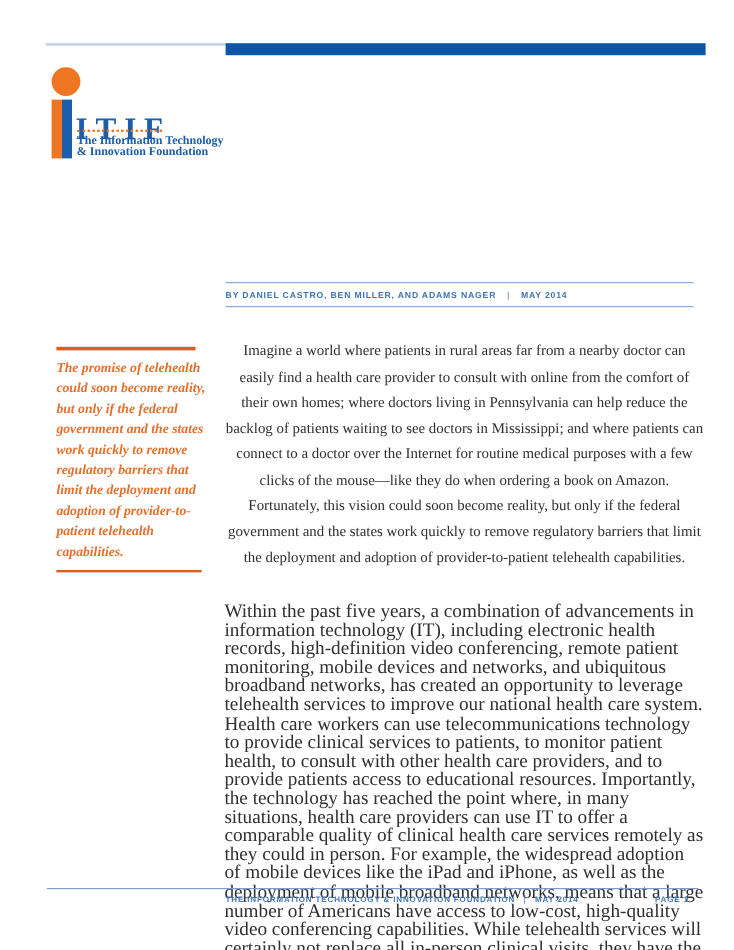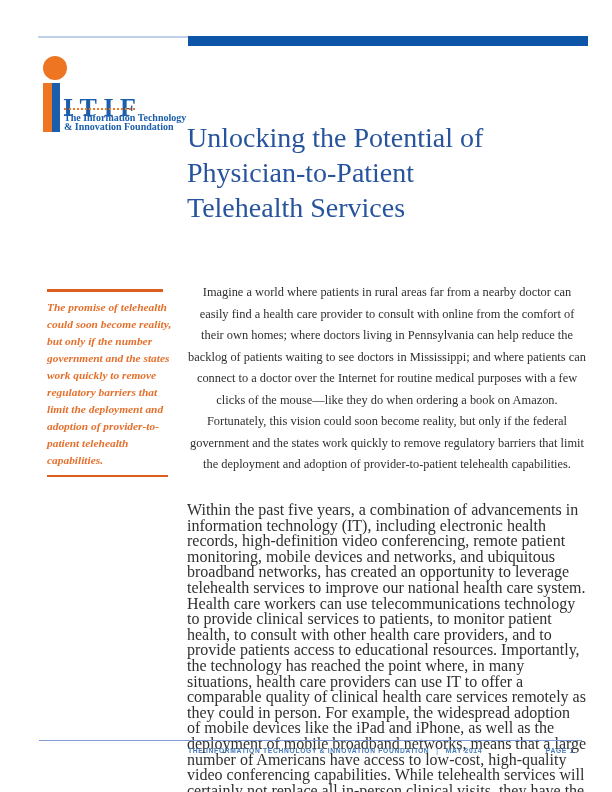--- a/index.html
+++ b/index.html
@@ -110,26 +110,30 @@
   <div class="top-dark-bar"></div>
 
   <div>
     <div class="logo-dot"></div>
     <div class="logo-stem"></div>
     <div class="logo-acronym">ITIF</div>
     <div class="logo-dotted"></div>
     <div class="logo-org">The Information Technology<br>&amp; Innovation Foundation</div>
   </div>
 
-  <h1 class="title">Unlocking the Potential of<br>Physician-to-Patient<br>Telehealth Services</h1>
 
+  <div class="byline">
+    <span>BY DANIEL CASTRO, BEN MILLER, AND ADAMS NAGER</span>
+    <span class="sep">|</span>
+    <span>MAY 2014</span>
+  </div>
 
   <aside class="pullquote">
     <div class="pq-rule-top"></div>
-    <p class="pq-text">The promise of telehealth could soon become reality, but only if the number government and the states work quickly to remove regulatory barriers that limit the deployment and adoption of provider-to-patient telehealth capabilities.</p>
+    <p class="pq-text">The promise of telehealth could soon become reality, but only if the federal government and the states work quickly to remove regulatory barriers that limit the deployment and adoption of provider-to-patient telehealth capabilities.</p>
     <div class="pq-rule-bottom"></div>
   </aside>
 
   <p class="par1">Imagine a world where patients in rural areas far from a nearby doctor can easily find a health care provider to consult with online from the comfort of their own homes; where doctors living in Pennsylvania can help reduce the backlog of patients waiting to see doctors in Mississippi; and where patients can connect to a doctor over the Internet for routine medical purposes with a few clicks of the mouse—like they do when ordering a book on Amazon. Fortunately, this vision could soon become reality, but only if the federal government and the states work quickly to remove regulatory barriers that limit the deployment and adoption of provider-to-patient telehealth capabilities.</p>
   <p class="par2">Within the past five years, a combination of advancements in information technology (IT), including electronic health records, high-definition video conferencing, remote patient monitoring, mobile devices and networks, and ubiquitous broadband networks, has created an opportunity to leverage telehealth services to improve our national health care system. Health care workers can use telecommunications technology to provide clinical services to patients, to monitor patient health, to consult with other health care providers, and to provide patients access to educational resources. Importantly, the technology has reached the point where, in many situations, health care providers can use IT to offer a comparable quality of clinical health care services remotely as they could in person. For example, the widespread adoption of mobile devices like the iPad and iPhone, as well as the deployment of mobile broadband networks, means that a large number of Americans have access to low-cost, high-quality video conferencing capabilities. While telehealth services will certainly not replace all in-person clinical visits, they have the potential to be an important alternative in many cases, while also saving money and increasing convenience.</p>
 
   <div class="footer-rule"></div>
   <div class="footer">
     <div class="footer-left">
       <span>THE INFORMATION TECHNOLOGY &amp; INNOVATION FOUNDATION</span>

